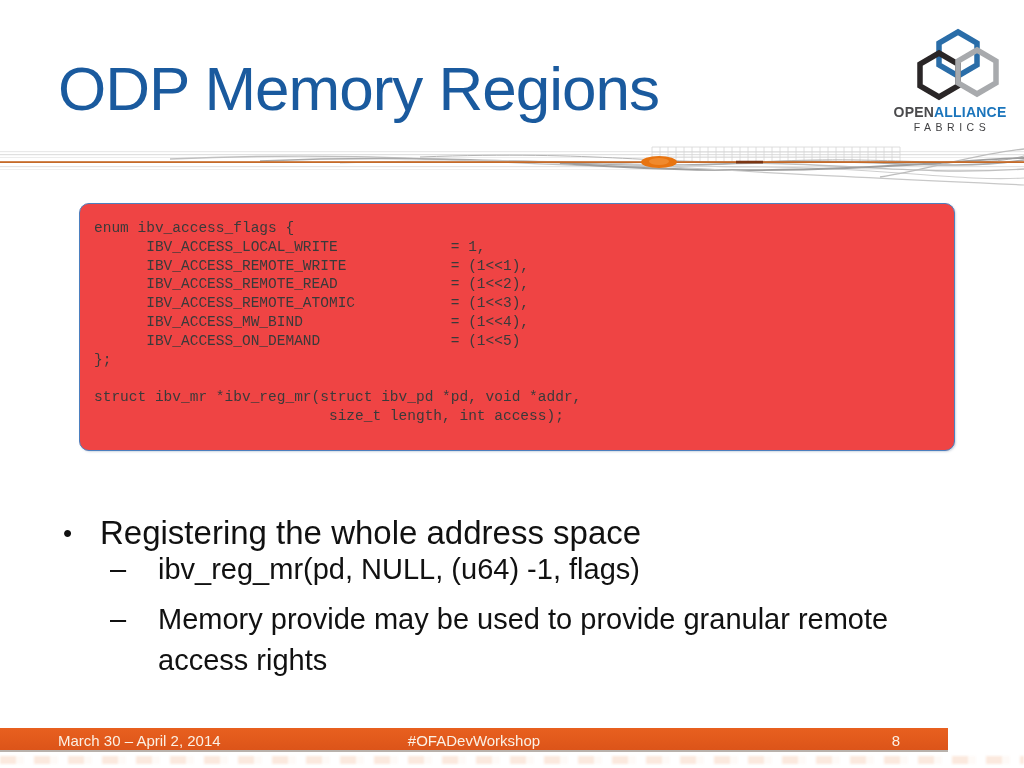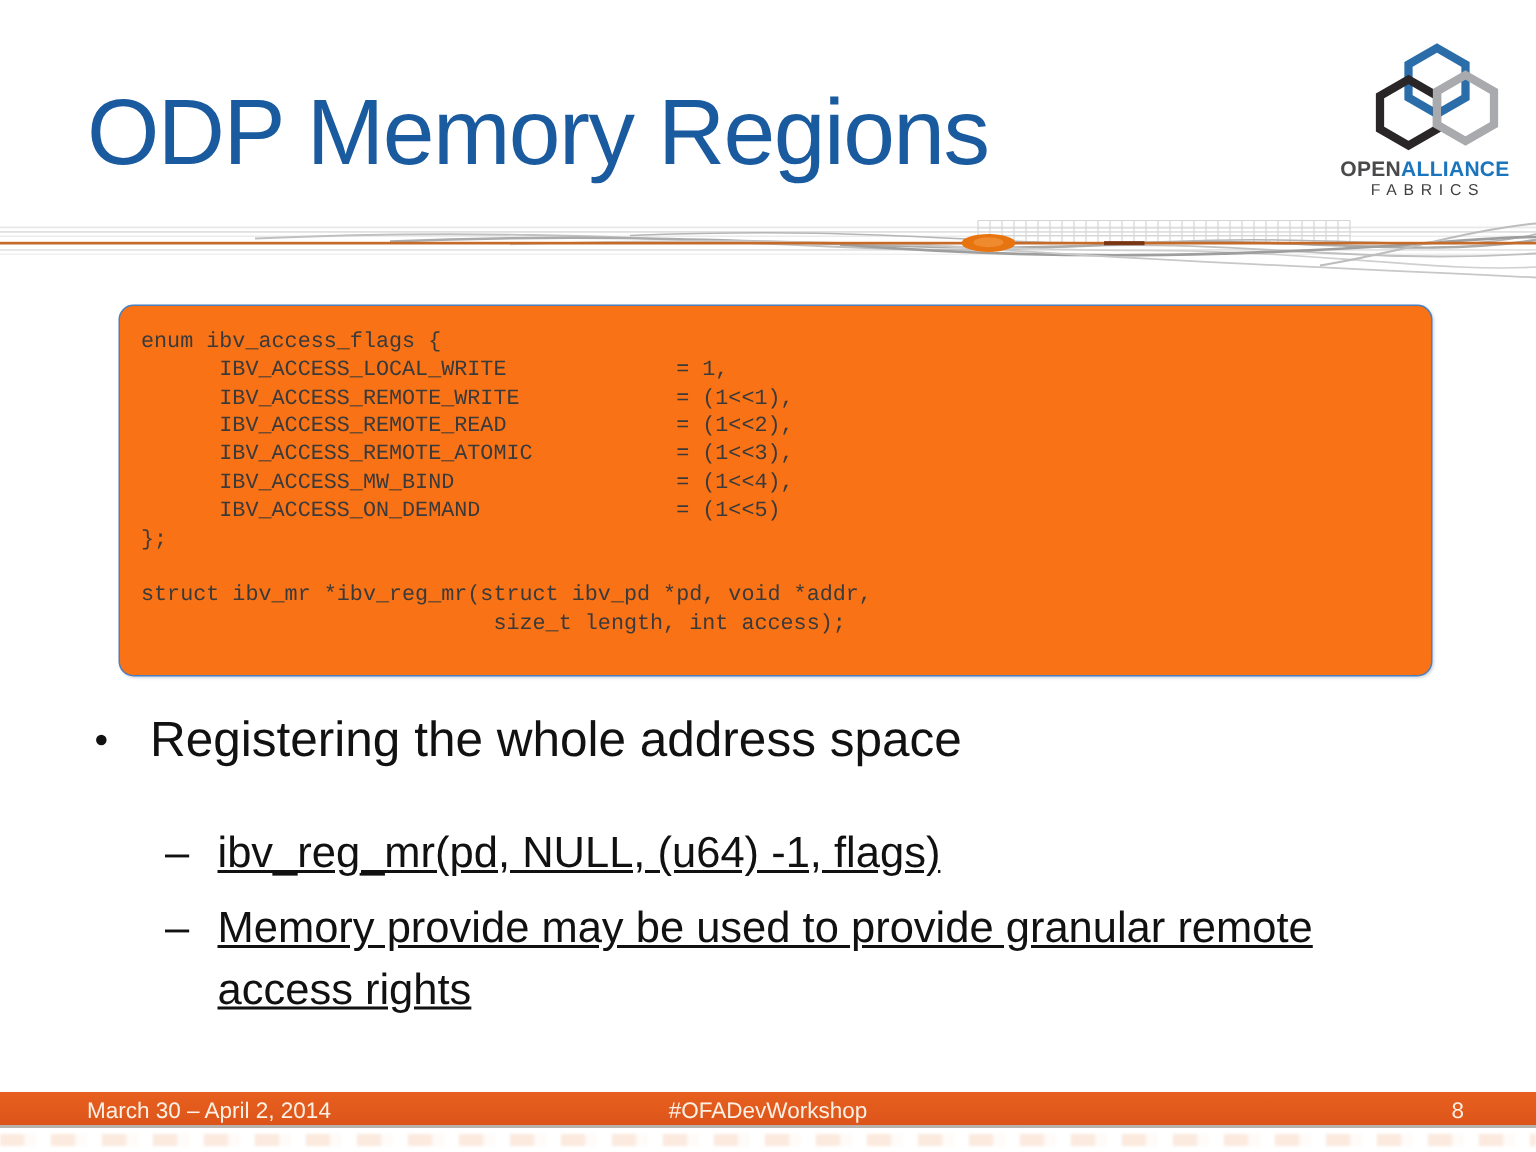--- a/index.html
+++ b/index.html
@@ -36,55 +36,55 @@
   
   .header-band { position: absolute; left: 0; top: 143px; }
 
   
   .codebox {
     position: absolute;
     left: 79px;
     top: 203px;
     width: 876px;
     height: 248px;
-    background: #f97316;
+    background: #ef4444;
     border: 1.5px solid #4C7FBE;
     border-radius: 10px;
     box-shadow: 1px 1px 2px rgba(120,140,170,0.35);
   }
   .codebox pre {
     font-family: "Liberation Mono", monospace;
     font-size: 14.5px;
     line-height: 18.8px;
     color: #3A3A3A;
     padding: 15px 0 0 14px;
     white-space: pre;
   }
 
   
   .bullets { position: absolute; left: 0; top: 0; color: #111111; }
   .b-main {
-    position: absolute; left: 63px; top: 472px; width: 900px;
+    position: absolute; left: 63px; top: 512px; width: 900px;
     font-size: 33px; line-height: 1.25;
   }
   .b-main .marker { display: inline-block; width: 37px; font-size: 26px; vertical-align: 2px; }
   .b-sub {
     position: absolute; left: 110px;
     font-size: 29px; line-height: 41px; width: 812px;
   }
   .b-sub .marker { position: absolute; left: 0; top: 0; }
-  .b-sub .sub-text { display: block; margin-left: 35px; text-decoration: underline; }
+  .b-sub .sub-text { display: block; margin-left: 48px; }
   .b-sub1 { top: 549px; }
   .b-sub2 { top: 599px; }
 
   
   .footer {
     position: absolute;
     left: 0; top: 728px;
-    width: 1024px; height: 24px;
+    width: 948px; height: 24px;
     background: linear-gradient(#E8601F, #DC5419);
     border-bottom: 2px solid #B9B2AC;
     color: #FBF0E4;
     font-size: 15px;
   }
   .footer-left  { position: absolute; left: 58px;  top: 4px; }
   .footer-center{ position: absolute; left: 0; right: 0; top: 4px; text-align: center; }
   .footer-right { position: absolute; right: 48px; top: 4px; }
 
   

